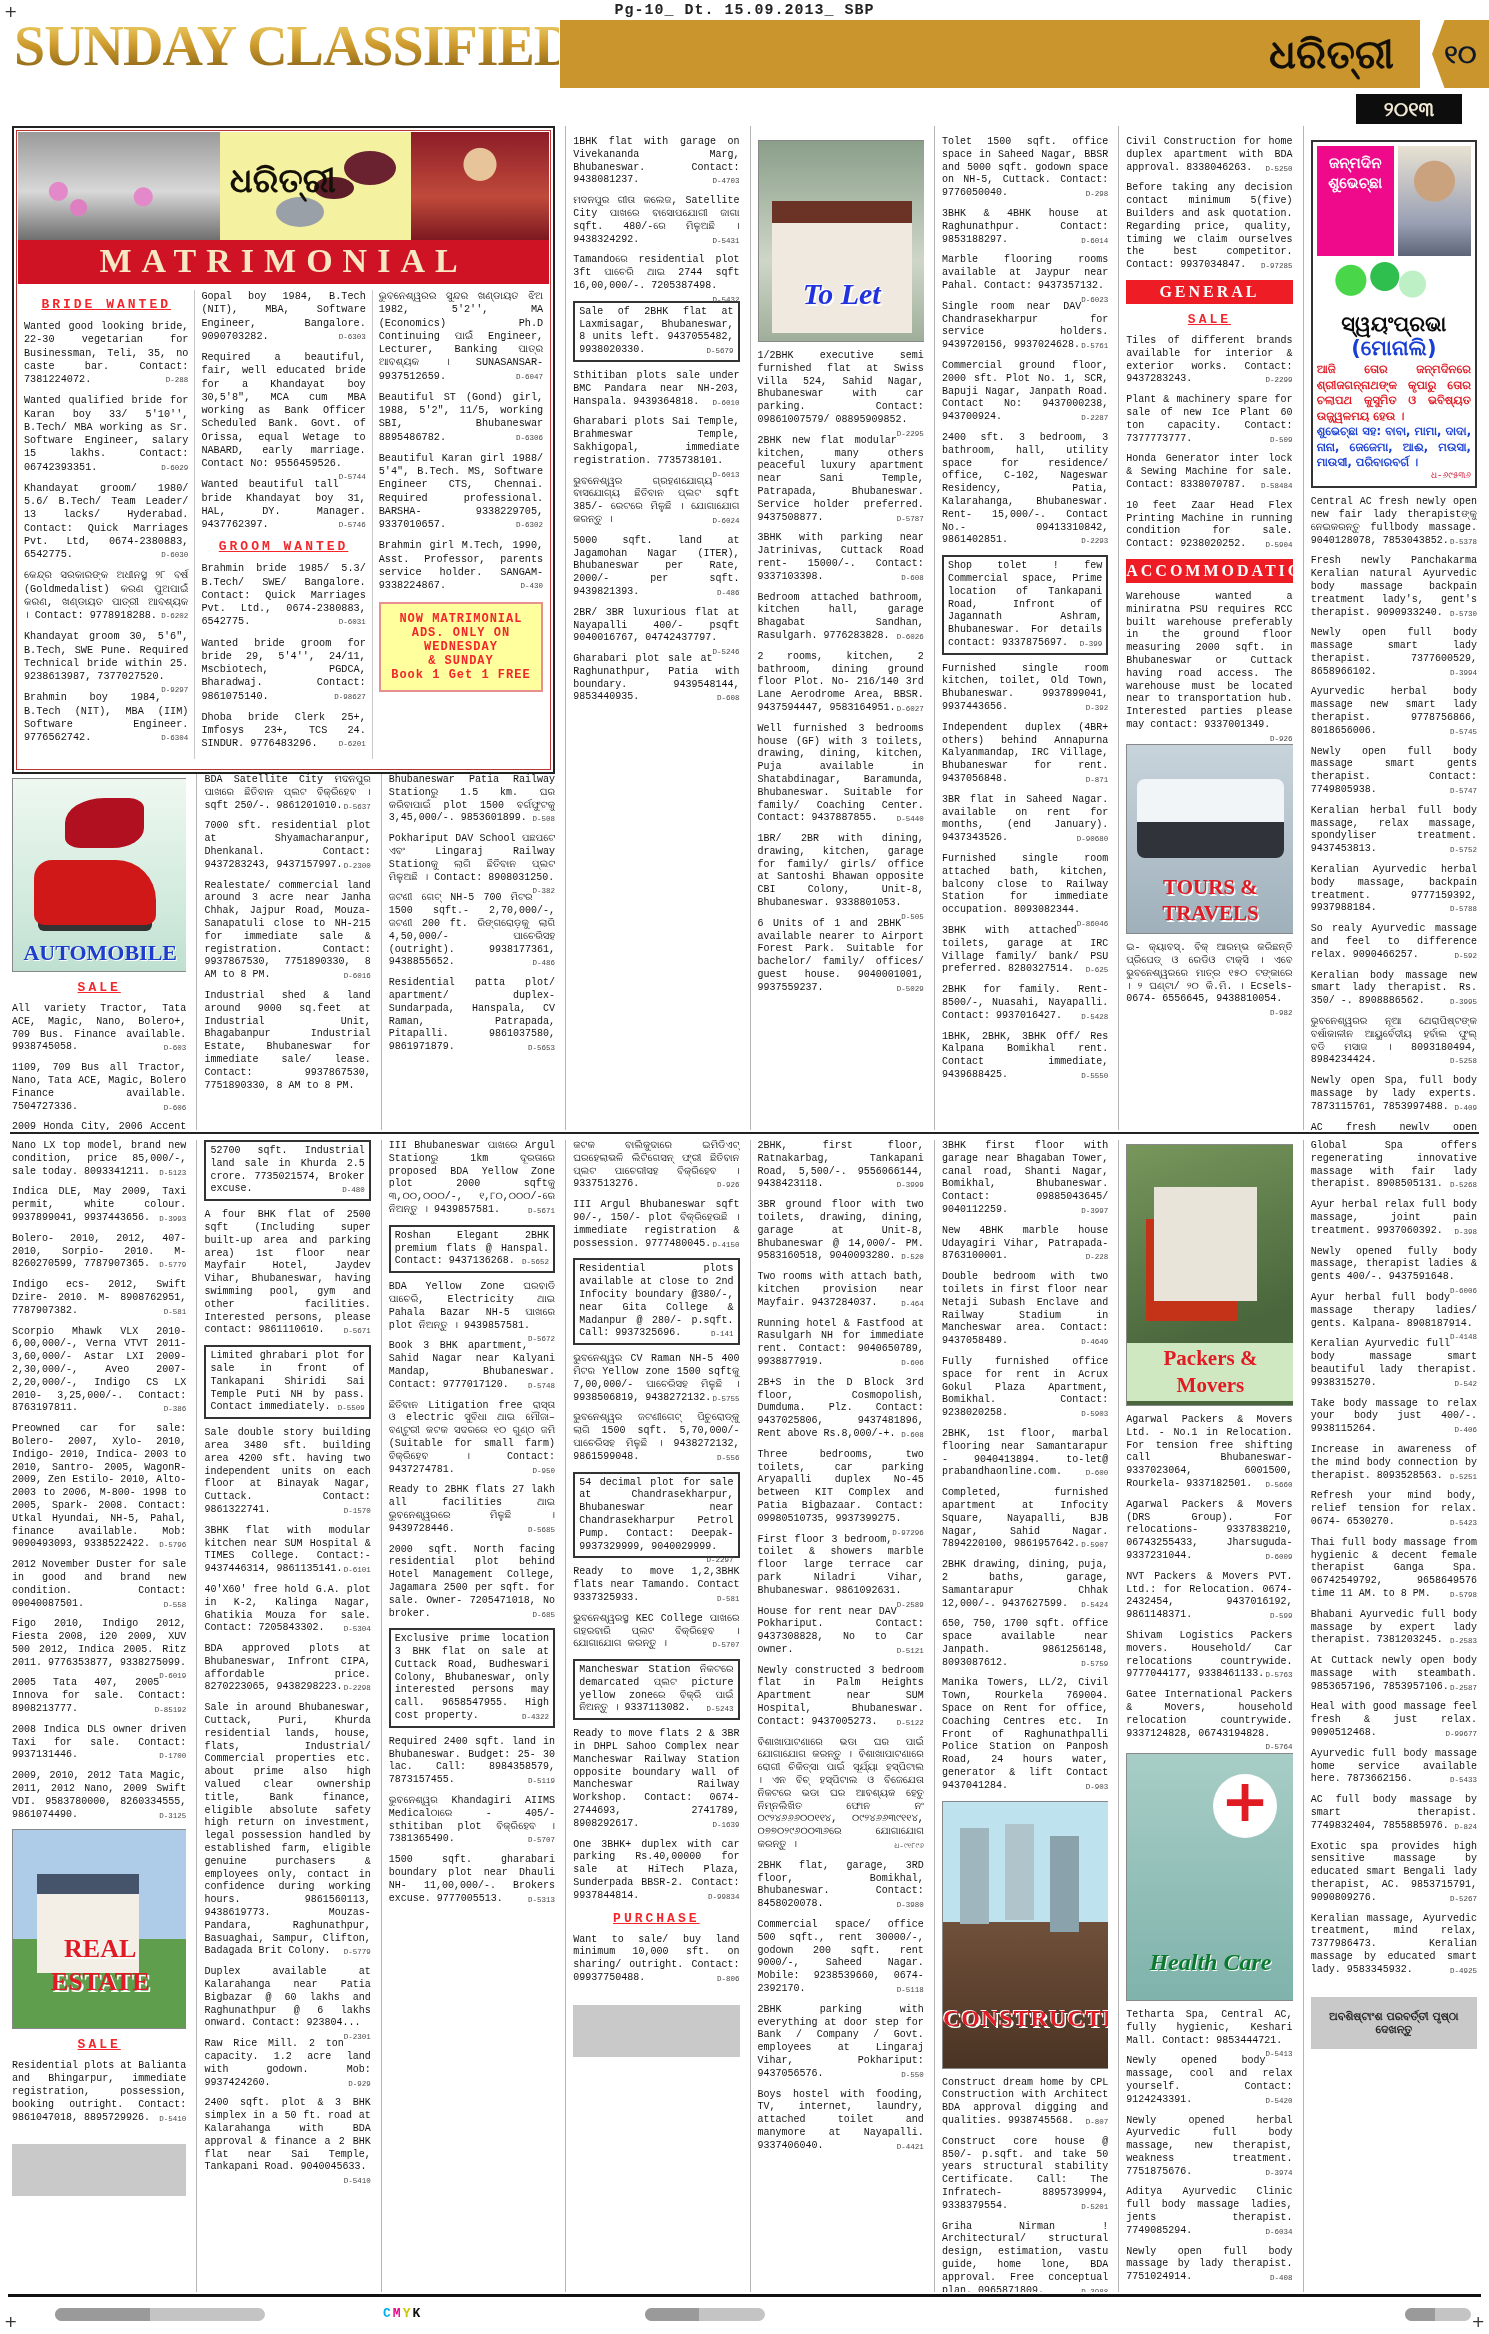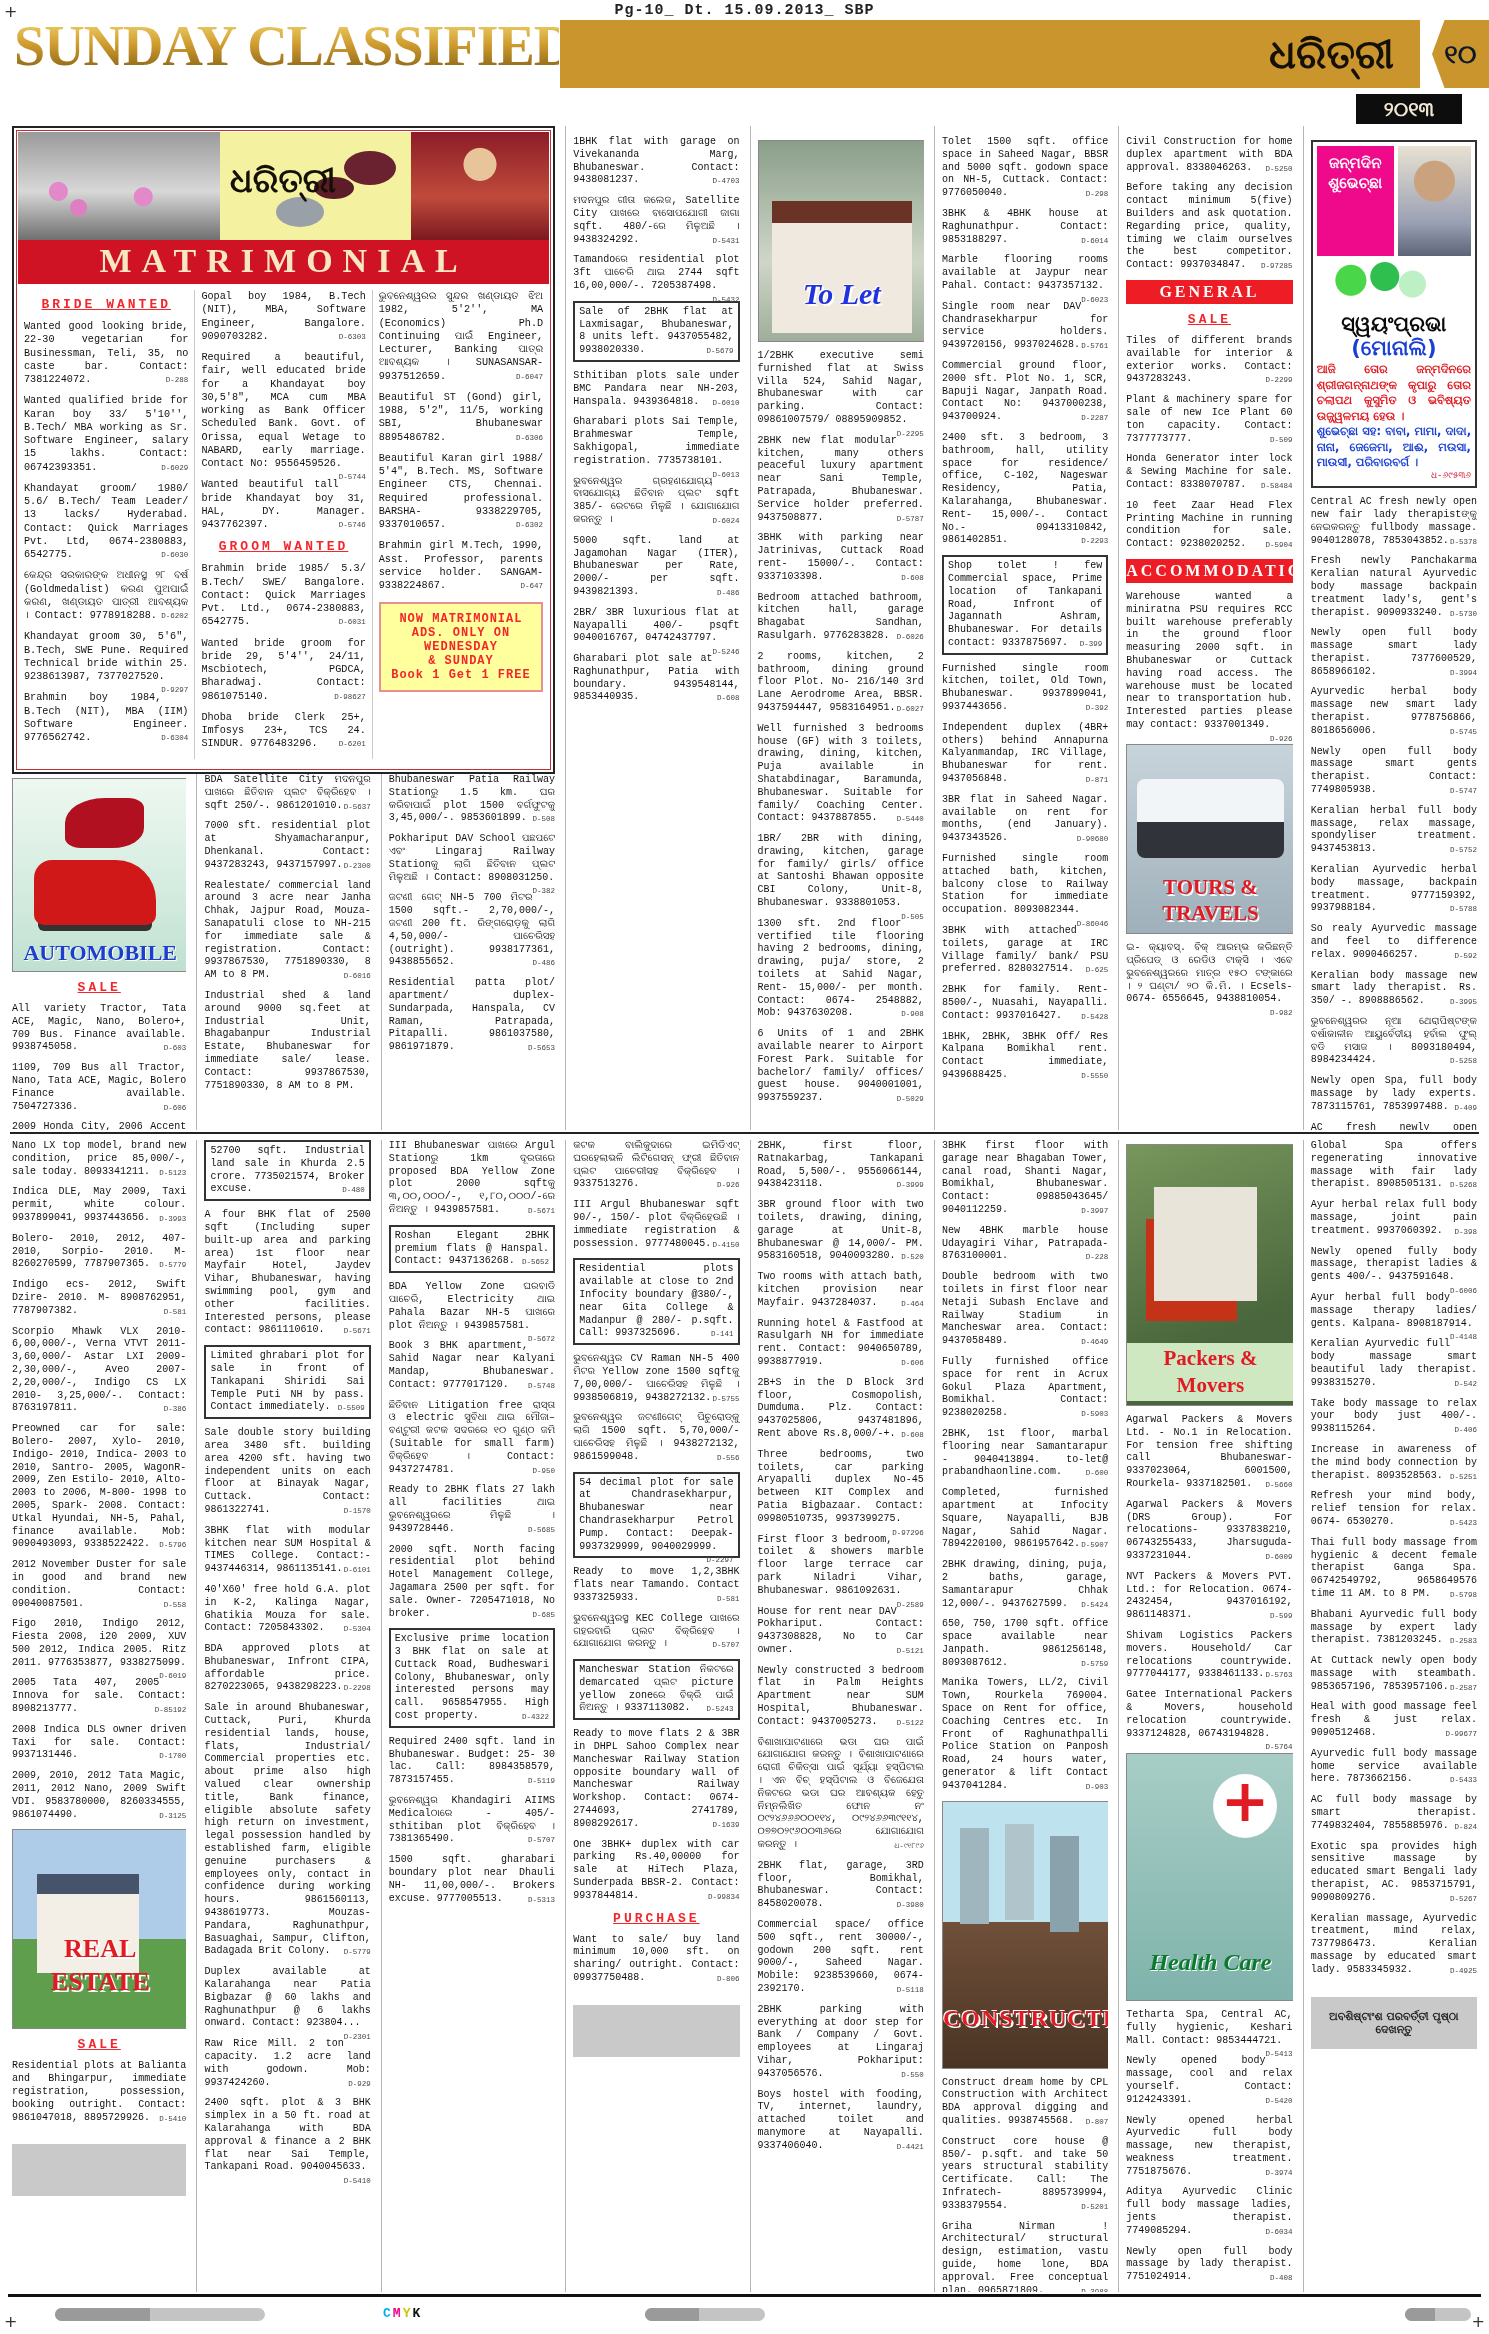--- a/index.html
+++ b/index.html
@@ -181,21 +181,21 @@
             <div class="ad"><span class="txt">Wanted beautiful tall bride Khandayat boy 31, HAL, DY. Manager. 9437762397.</span><span class="ad-id">D-5746</span></div>
             <div class="sec-head">GROOM WANTED</div>
             <div class="ad"><span class="txt">Brahmin bride 1985/ 5.3/ B.Tech/ SWE/ Bangalore. Contact: Quick Marriages Pvt. Ltd., 0674-2380883, 6542775.</span><span class="ad-id">D-6031</span></div>
             <div class="ad"><span class="txt">Wanted bride groom for bride 29, 5'4'', 24/11, Mscbiotech, PGDCA, Bharadwaj. Contact: 9861075140.</span><span class="ad-id">D-98627</span></div>
             <div class="ad"><span class="txt">Dhoba bride Clerk 25+, Imfosys 23+, TCS 24. SINDUR. 9776483296.</span><span class="ad-id">D-6201</span></div>
           </div>
         <div class="mcol">
             <div class="ad"><span class="txt">ଭୁବନେଶ୍ୱରର ସୁନ୍ଦର ଖଣ୍ଡାୟତ ଝିଅ 1982, 5'2'', MA (Economics) Ph.D Continuing ପାଇଁ Engineer, Lecturer, Banking ପାତ୍ର ଆବଶ୍ୟକ । SUNASANSAR- 9937512659.</span><span class="ad-id">D-6047</span></div>
             <div class="ad"><span class="txt">Beautiful ST (Gond) girl, 1988, 5'2", 11/5, working SBI, Bhubaneswar 8895486782.</span><span class="ad-id">D-6306</span></div>
             <div class="ad"><span class="txt">Beautiful Karan girl 1988/ 5'4", B.Tech. MS, Software Engineer CTS, Chennai. Required professional. BARSHA- 9338229705, 9337010657.</span><span class="ad-id">D-6302</span></div>
-            <div class="ad"><span class="txt">Brahmin girl M.Tech, 1990, Asst. Professor, parents service holder. SANGAM- 9338224867.</span><span class="ad-id">D-647</span></div>
+            <div class="ad"><span class="txt">Brahmin girl M.Tech, 1990, Asst. Professor, parents service holder. SANGAM- 9338224867.</span><span class="ad-id">D-430</span></div>
             <div class="note-yellow">NOW MATRIMONIAL
 ADS. ONLY ON
 WEDNESDAY
 &amp; SUNDAY
 Book 1 Get 1 FREE</div>
           </div>
       </div>
     </div>
     <div class="col" style="grid-column:1;grid-row:2">
         <div class="ph ph-automobile">
@@ -234,21 +234,20 @@
         <div class="ph ph-tolet">
           <span class="lbl">To Let</span>
         </div>
         <div class="ad"><span class="txt">1/2BHK executive semi furnished flat at Swiss Villa 524, Sahid Nagar, Bhubaneswar with car parking. Contact: 09861007579/ 08895909852.</span><span class="ad-id">D-2295</span></div>
         <div class="ad"><span class="txt">2BHK new flat modular kitchen, many others peaceful luxury apartment near Sani Temple, Patrapada, Bhubaneswar. Service holder preferred. 9437508877.</span><span class="ad-id">D-5787</span></div>
         <div class="ad"><span class="txt">3BHK with parking near Jatrinivas, Cuttack Road rent- 15000/-. Contact: 9337103398.</span><span class="ad-id">D-608</span></div>
         <div class="ad"><span class="txt">Bedroom attached bathroom, kitchen hall, garage Bhagabat Sandhan, Rasulgarh. 9776283828.</span><span class="ad-id">D-6026</span></div>
         <div class="ad"><span class="txt">2 rooms, kitchen, 2 bathroom, dining ground floor Plot. No- 216/140 3rd Lane Aerodrome Area, BBSR. 9437594447, 9583164951.</span><span class="ad-id">D-6027</span></div>
         <div class="ad"><span class="txt">Well furnished 3 bedrooms house (GF) with 3 toilets, drawing, dining, kitchen, Puja available in Shatabdinagar, Baramunda, Bhubaneswar. Suitable for family/ Coaching Center. Contact: 9437887855.</span><span class="ad-id">D-5440</span></div>
         <div class="ad"><span class="txt">1BR/ 2BR with dining, drawing, kitchen, garage for family/ girls/ office at Santoshi Bhawan opposite CBI Colony, Unit-8, Bhubaneswar. 9338801053.</span><span class="ad-id">D-505</span></div>
-        <div class="ad"><span class="txt">1300 sft. 2nd floor vertified tile flooring having 2 bedrooms, dining, drawing, puja/ store, 2 toilets at Sahid Nagar, Rent- 15,000/- per month. Contact: 0674- 2548882, Mob: 9437630208.</span><span class="ad-id">D-908</span></div>
         <div class="ad"><span class="txt">6 Units of 1 and 2BHK available nearer to Airport Forest Park. Suitable for bachelor/ family/ offices/ guest house. 9040001001, 9937559237.</span><span class="ad-id">D-5029</span></div>
       </div>
     <div class="col vr padtop" style="grid-column:6;grid-row:1/3" able="false">
         <div class="ad"><span class="txt">Tolet 1500 sqft. office space in Saheed Nagar, BBSR and 5000 sqft. godown space on NH-5, Cuttack. Contact: 9776050040.</span><span class="ad-id">D-298</span></div>
         <div class="ad"><span class="txt">3BHK &amp; 4BHK house at Raghunathpur. Contact: 9853188297.</span><span class="ad-id">D-6014</span></div>
         <div class="ad"><span class="txt">Marble flooring rooms available at Jaypur near Pahal. Contact: 9437357132.</span><span class="ad-id">D-6023</span></div>
         <div class="ad"><span class="txt">Single room near DAV Chandrasekharpur for service holders. 9439720156, 9937024628.</span><span class="ad-id">D-5761</span></div>
         <div class="ad"><span class="txt">Commercial ground floor, 2000 sft. Plot No. 1, SCR, Bapuji Nagar, Janpath Road. Contact No: 9437000238, 943700924.</span><span class="ad-id">D-2287</span></div>
         <div class="ad"><span class="txt">2400 sft. 3 bedroom, 3 bathroom, hall, utility space for residence/ office, C-102, Nageswar Residency, Patia, Kalarahanga, Bhubaneswar. Rent- 15,000/-. Contact No.- 09413310842, 9861402851.</span><span class="ad-id">D-2293</span></div>
         <div class="ad boxed"><span class="txt">Shop tolet ! few Commercial space, Prime location of Tankapani Road, Infront of Jagannath Ashram, Bhubaneswar. For details contact: 9337875697.</span><span class="ad-id">D-399</span></div>

